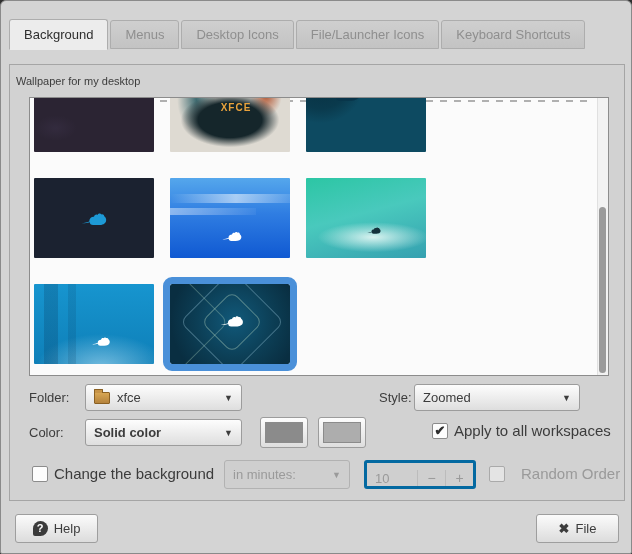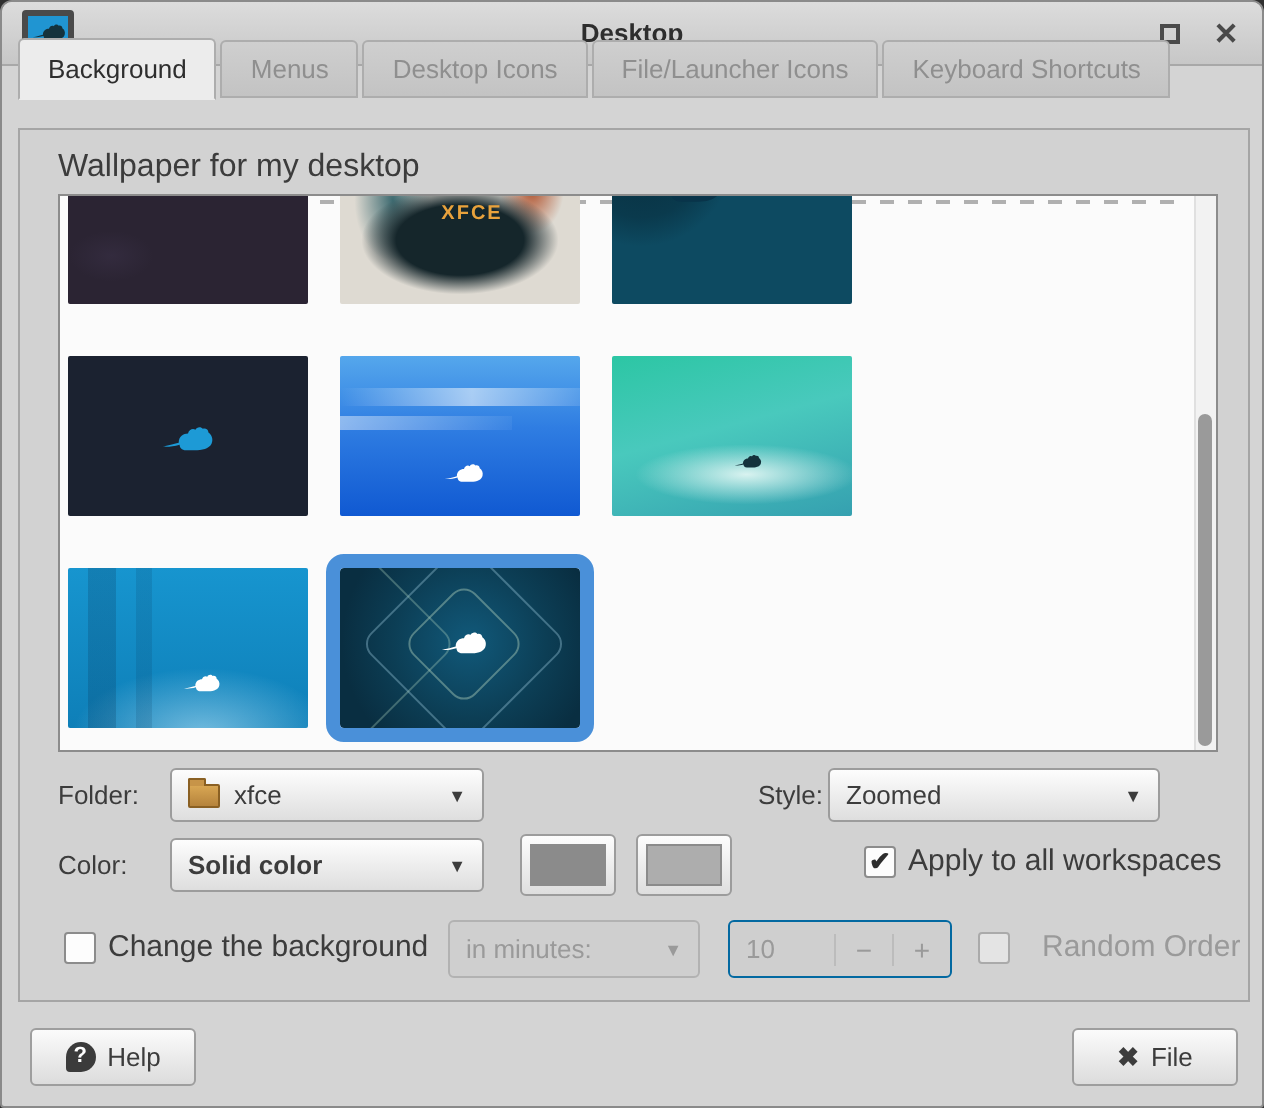--- a/index.html
+++ b/index.html
@@ -22,21 +22,21 @@
   .win-btn .box { width:10px; height:10px; border:2px solid #4a4a4a; }
   .win-btn.close { font-size:15px; font-weight:bold; color:#4a4a4a; }
   
   .tabstrip { position:absolute; left:8px; top:33px; right:8px; height:15px; display:flex; align-items:flex-end; z-index:3; }
   .tab { height:29px; display:flex; align-items:center; padding:0 14px; font-size:13px; color:#8f8f8f;
          background:linear-gradient(#cfcfcf,#c3c3c3); border:1px solid #adadad; border-radius:3px 3px 0 0;
          margin-right:2px; white-space:nowrap; }
   .tab.active { height:31px; background:#ececec; color:#2e2e2e; border-bottom:1px solid #ececec; margin-bottom:-1px; }
   
   .page { position:absolute; left:8px; top:63px; width:616px; height:437px; background:#d2d2d2; border:1px solid #a5a5a5; }
-  .wp-heading { position:absolute; left:19px; top:10px; font-size:16px; color:#3c3c3c; }
+  .wp-heading { position:absolute; left:6px; top:10px; font-size:11px; color:#3c3c3c; }
   
   .wplist { position:absolute; left:19px; top:32px; width:580px; height:279px; background:#fbfbfb; border:1px solid #8c8c8c; overflow:hidden; }
   .dash-ind { position:absolute; left:4px; right:16px; top:2px; height:2px;
               background:repeating-linear-gradient(90deg,#b0b0b0 0 7px, transparent 7px 14px); }
   .wpgrid { position:absolute; left:4px; top:-26px; display:grid; grid-template-columns:repeat(3,120px);
             grid-auto-rows:80px; column-gap:16px; row-gap:26px; }
   .thumb { width:120px; height:80px; position:relative; overflow:hidden; border-radius:1px; }
   .thumb.selected { outline:7px solid #4a90d9; outline-offset:0; border-radius:2px; }
   .thumb .mouse { position:absolute; transform:translate(-50%,-50%); }
   .thumb .wp-text { position:absolute; transform:translate(-50%,-50%); font-size:10px; font-weight:bold; letter-spacing:1px; }
@@ -59,60 +59,37 @@
                 border-radius:1px; position:relative; margin-right:7px; }
   .folder-ico::before { content:""; position:absolute; left:-1px; top:-4px; width:7px; height:3px;
                 background:#c79448; border:1px solid #8a6023; border-bottom:none; border-radius:1px 1px 0 0; }
   .swatch-btn { position:absolute; width:48px; height:31px; background:linear-gradient(#fdfdfd,#dedede);
                 border:1px solid #9c9c9c; border-radius:3px; padding:4px; }
   .swatch-btn .fill { width:100%; height:100%; border:1px solid #8b8b8b; }
   .checkbox { position:absolute; width:16px; height:16px; background:#fdfdfd; border:1px solid #8c8c8c;
               border-radius:2px; font-size:13px; line-height:14px; text-align:center; color:#2e2e2e; font-weight:bold; }
   .cb-lbl { position:absolute; font-size:15px; color:#3c3c3c; line-height:16px; }
   .cb-lbl.dis { color:#9a9a9a; }
-  .spin { position:absolute; height:29px; background:#cfcfcf; border:1px solid #0369a1; border-radius:3px;
-          display:flex; align-items:center; font-size:13px; color:#9a9a9a; }
+  .spin { position:absolute; height:29px; background:#cfcfcf; border:3px solid #0369a1; border-radius:3px;
+          display:flex; align-items:flex-end; font-size:13px; color:#9a9a9a; }
   .spin .val { width:52px; display:flex; align-items:center; padding-left:8px; }
   .spin .sbtn { width:29px; display:flex; align-items:center; justify-content:center; border-left:1px solid #bcbcbc; font-size:14px; }
   
   .act-btn { position:absolute; top:513px; height:29px; background:linear-gradient(#fbfbfb,#dcdcdc);
              border:1px solid #9e9e9e; border-radius:3px; font-size:13px; color:#3c3c3c;
              display:flex; align-items:center; justify-content:center; gap:6px; }
   .help-q { width:15px; height:15px; background:#3b3b3b; color:#fff; border-radius:50% 50% 50% 2px;
             font-size:11px; font-weight:bold; line-height:15px; text-align:center; }
   .close-x { font-weight:bold; font-size:13px; }
 </style>
 </head>
 <body>
 
 <div class="window">
 
-  <div class="titlebar">
-    <div class="win-icon">
-      <div class="screen">
-        <svg width="17" height="11" viewBox="0 0 28 18">
-            <path d="M0.5 12.5 C4 12 7 11 9 10.5 C9 7 11.5 5.5 14 5.5 C14.5 3.5 16.5 2.5 18 3.5 C18.5 2 21 1.5 22 3 C23.5 2.5 25 3.5 25 5 C26.5 6 27.5 8 27 10 C26.5 13 23 14.5 19 14.5 L13 14.5 C10.5 14.5 9.5 13 9.5 11.5 C6 12.5 3 12.7 0.5 12.5 Z" fill="#14323c"></path>
-          </svg>
-      </div>
-      <div class="stand"></div>
-      <div class="base"></div>
-    </div>
-    <div class="title">Desktop</div>
-    <div class="win-controls">
-      <div class="win-btn">
-          <span class="bar"></span>
-        </div>
-      <div class="win-btn">
-          <span class="box"></span>
-        </div>
-      <div class="win-btn close">
-          <span>✕</span>
-        </div>
-    </div>
-  </div>
 
   <div class="tabstrip">
       <div class="tab active">
         <span>Background</span>
       </div>
       <div class="tab">
         <span>Menus</span>
       </div>
       <div class="tab">
         <span>Desktop Icons</span>

